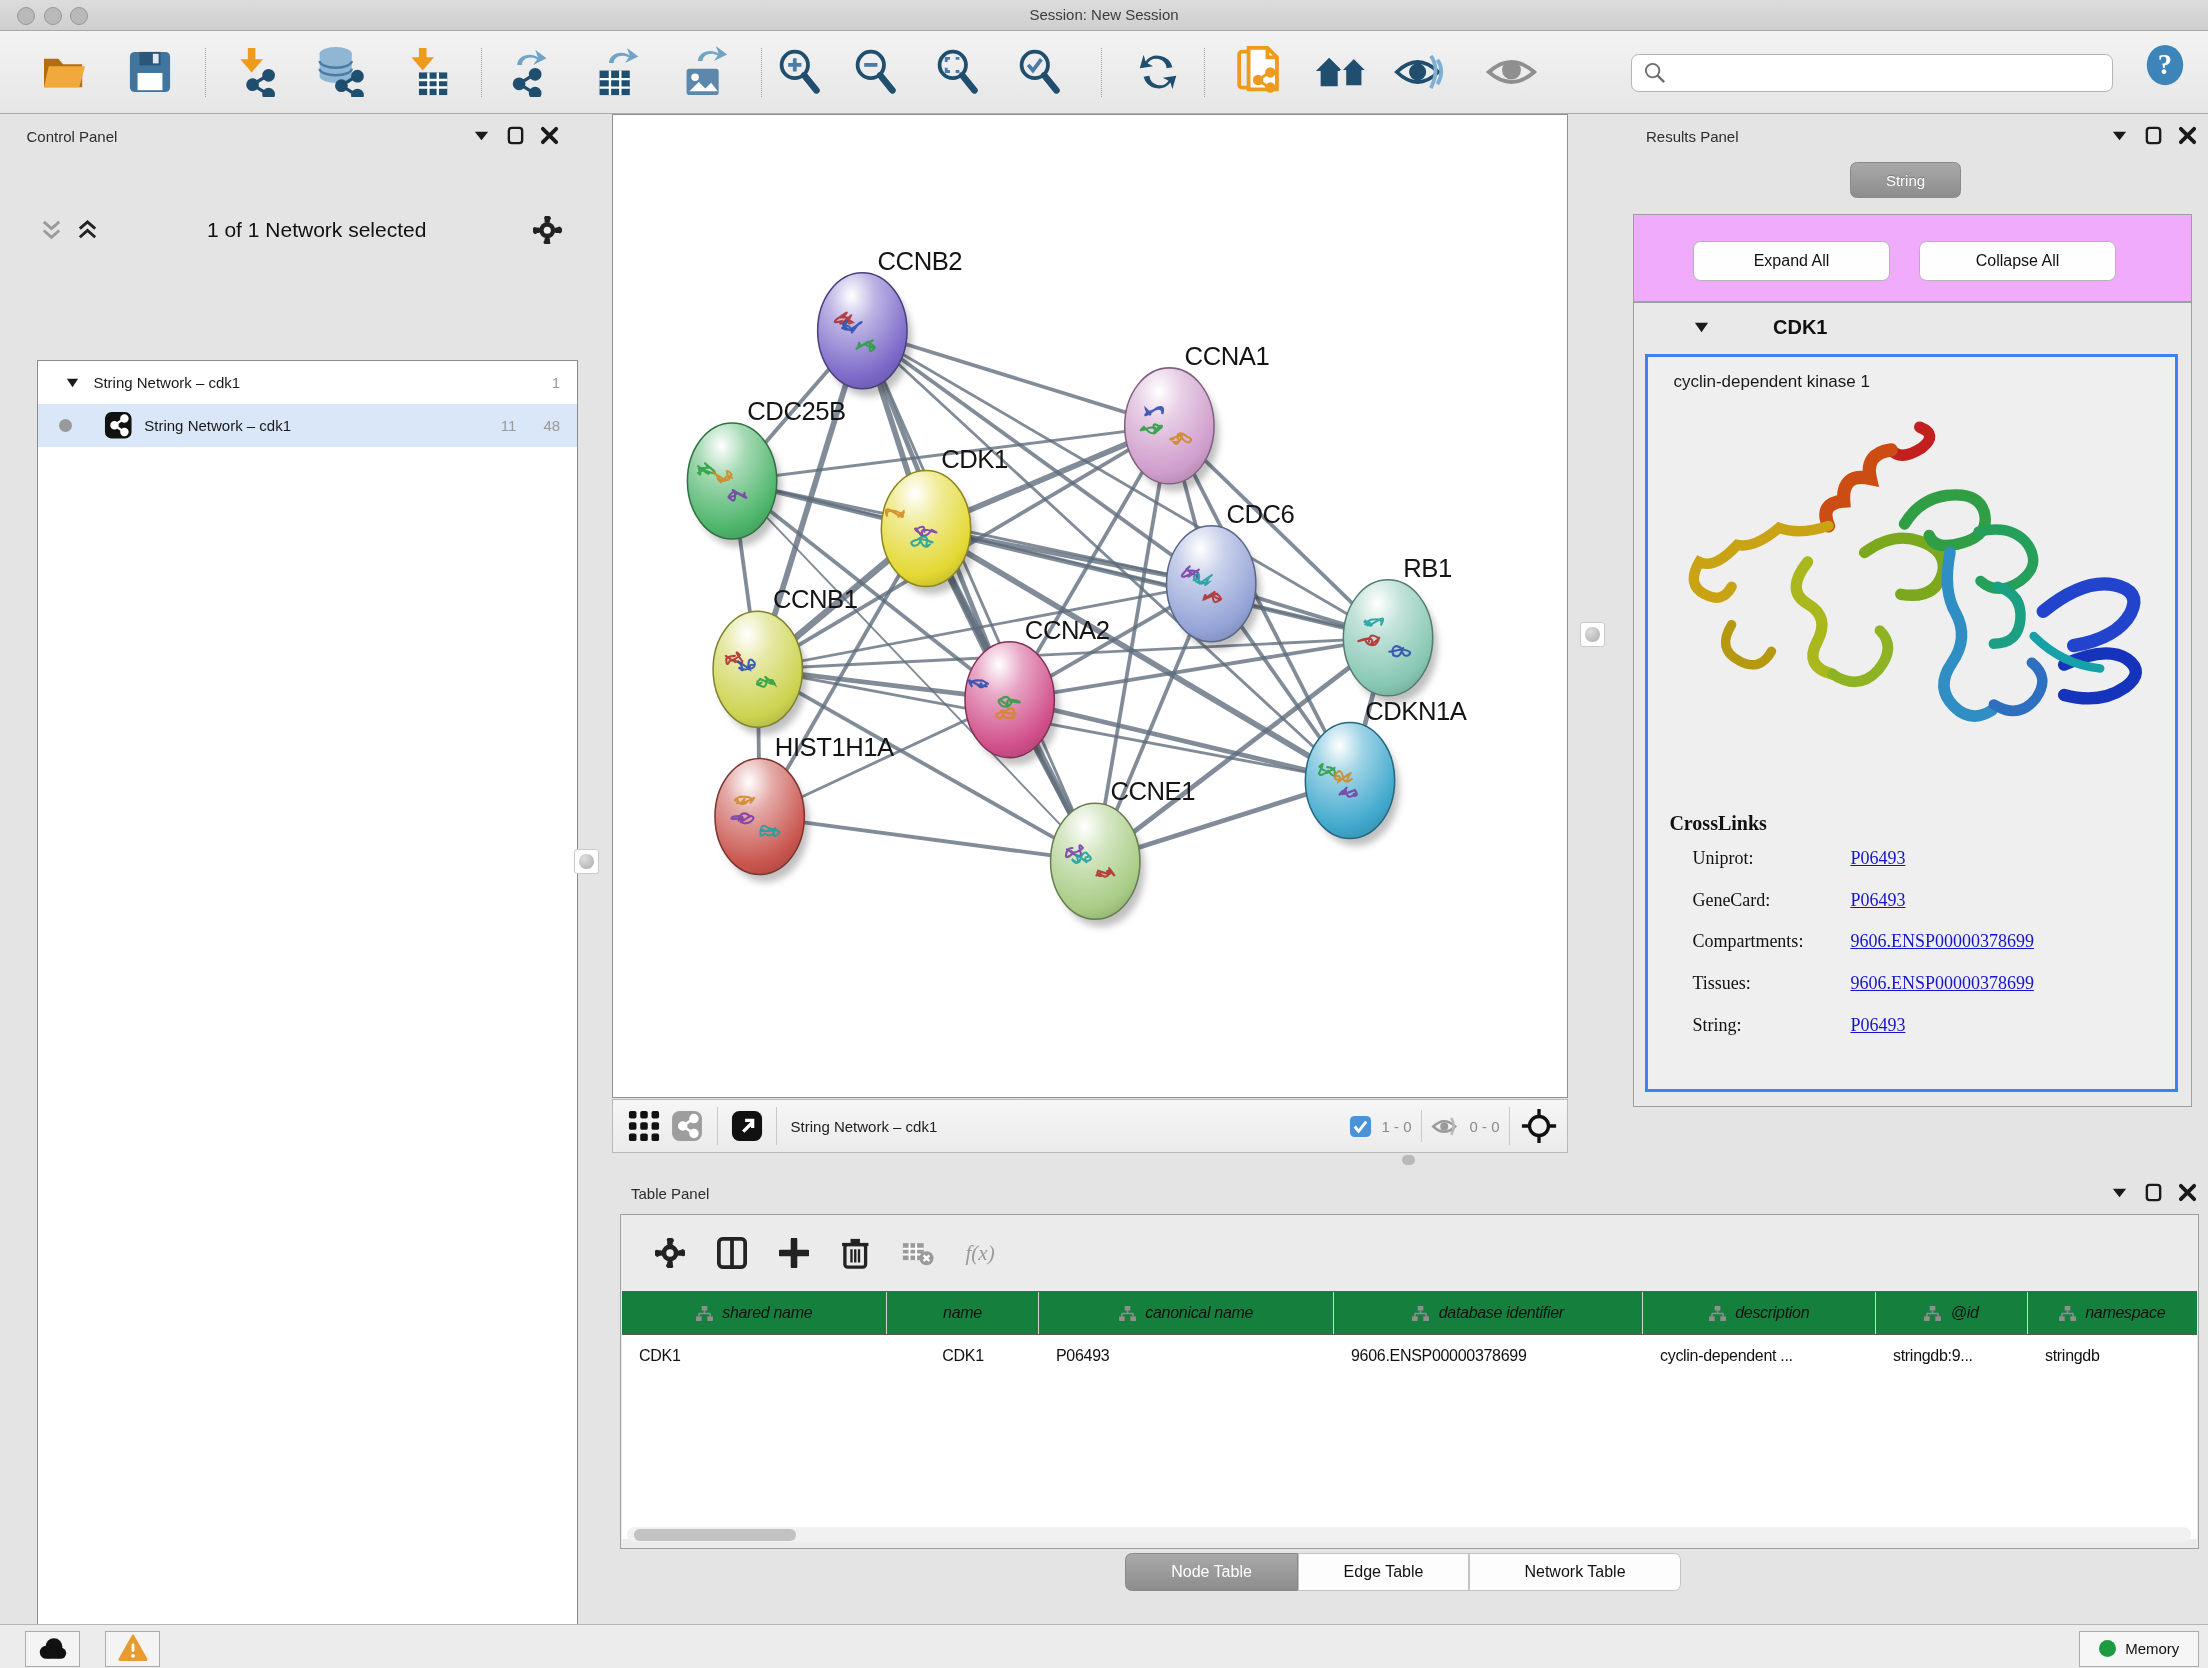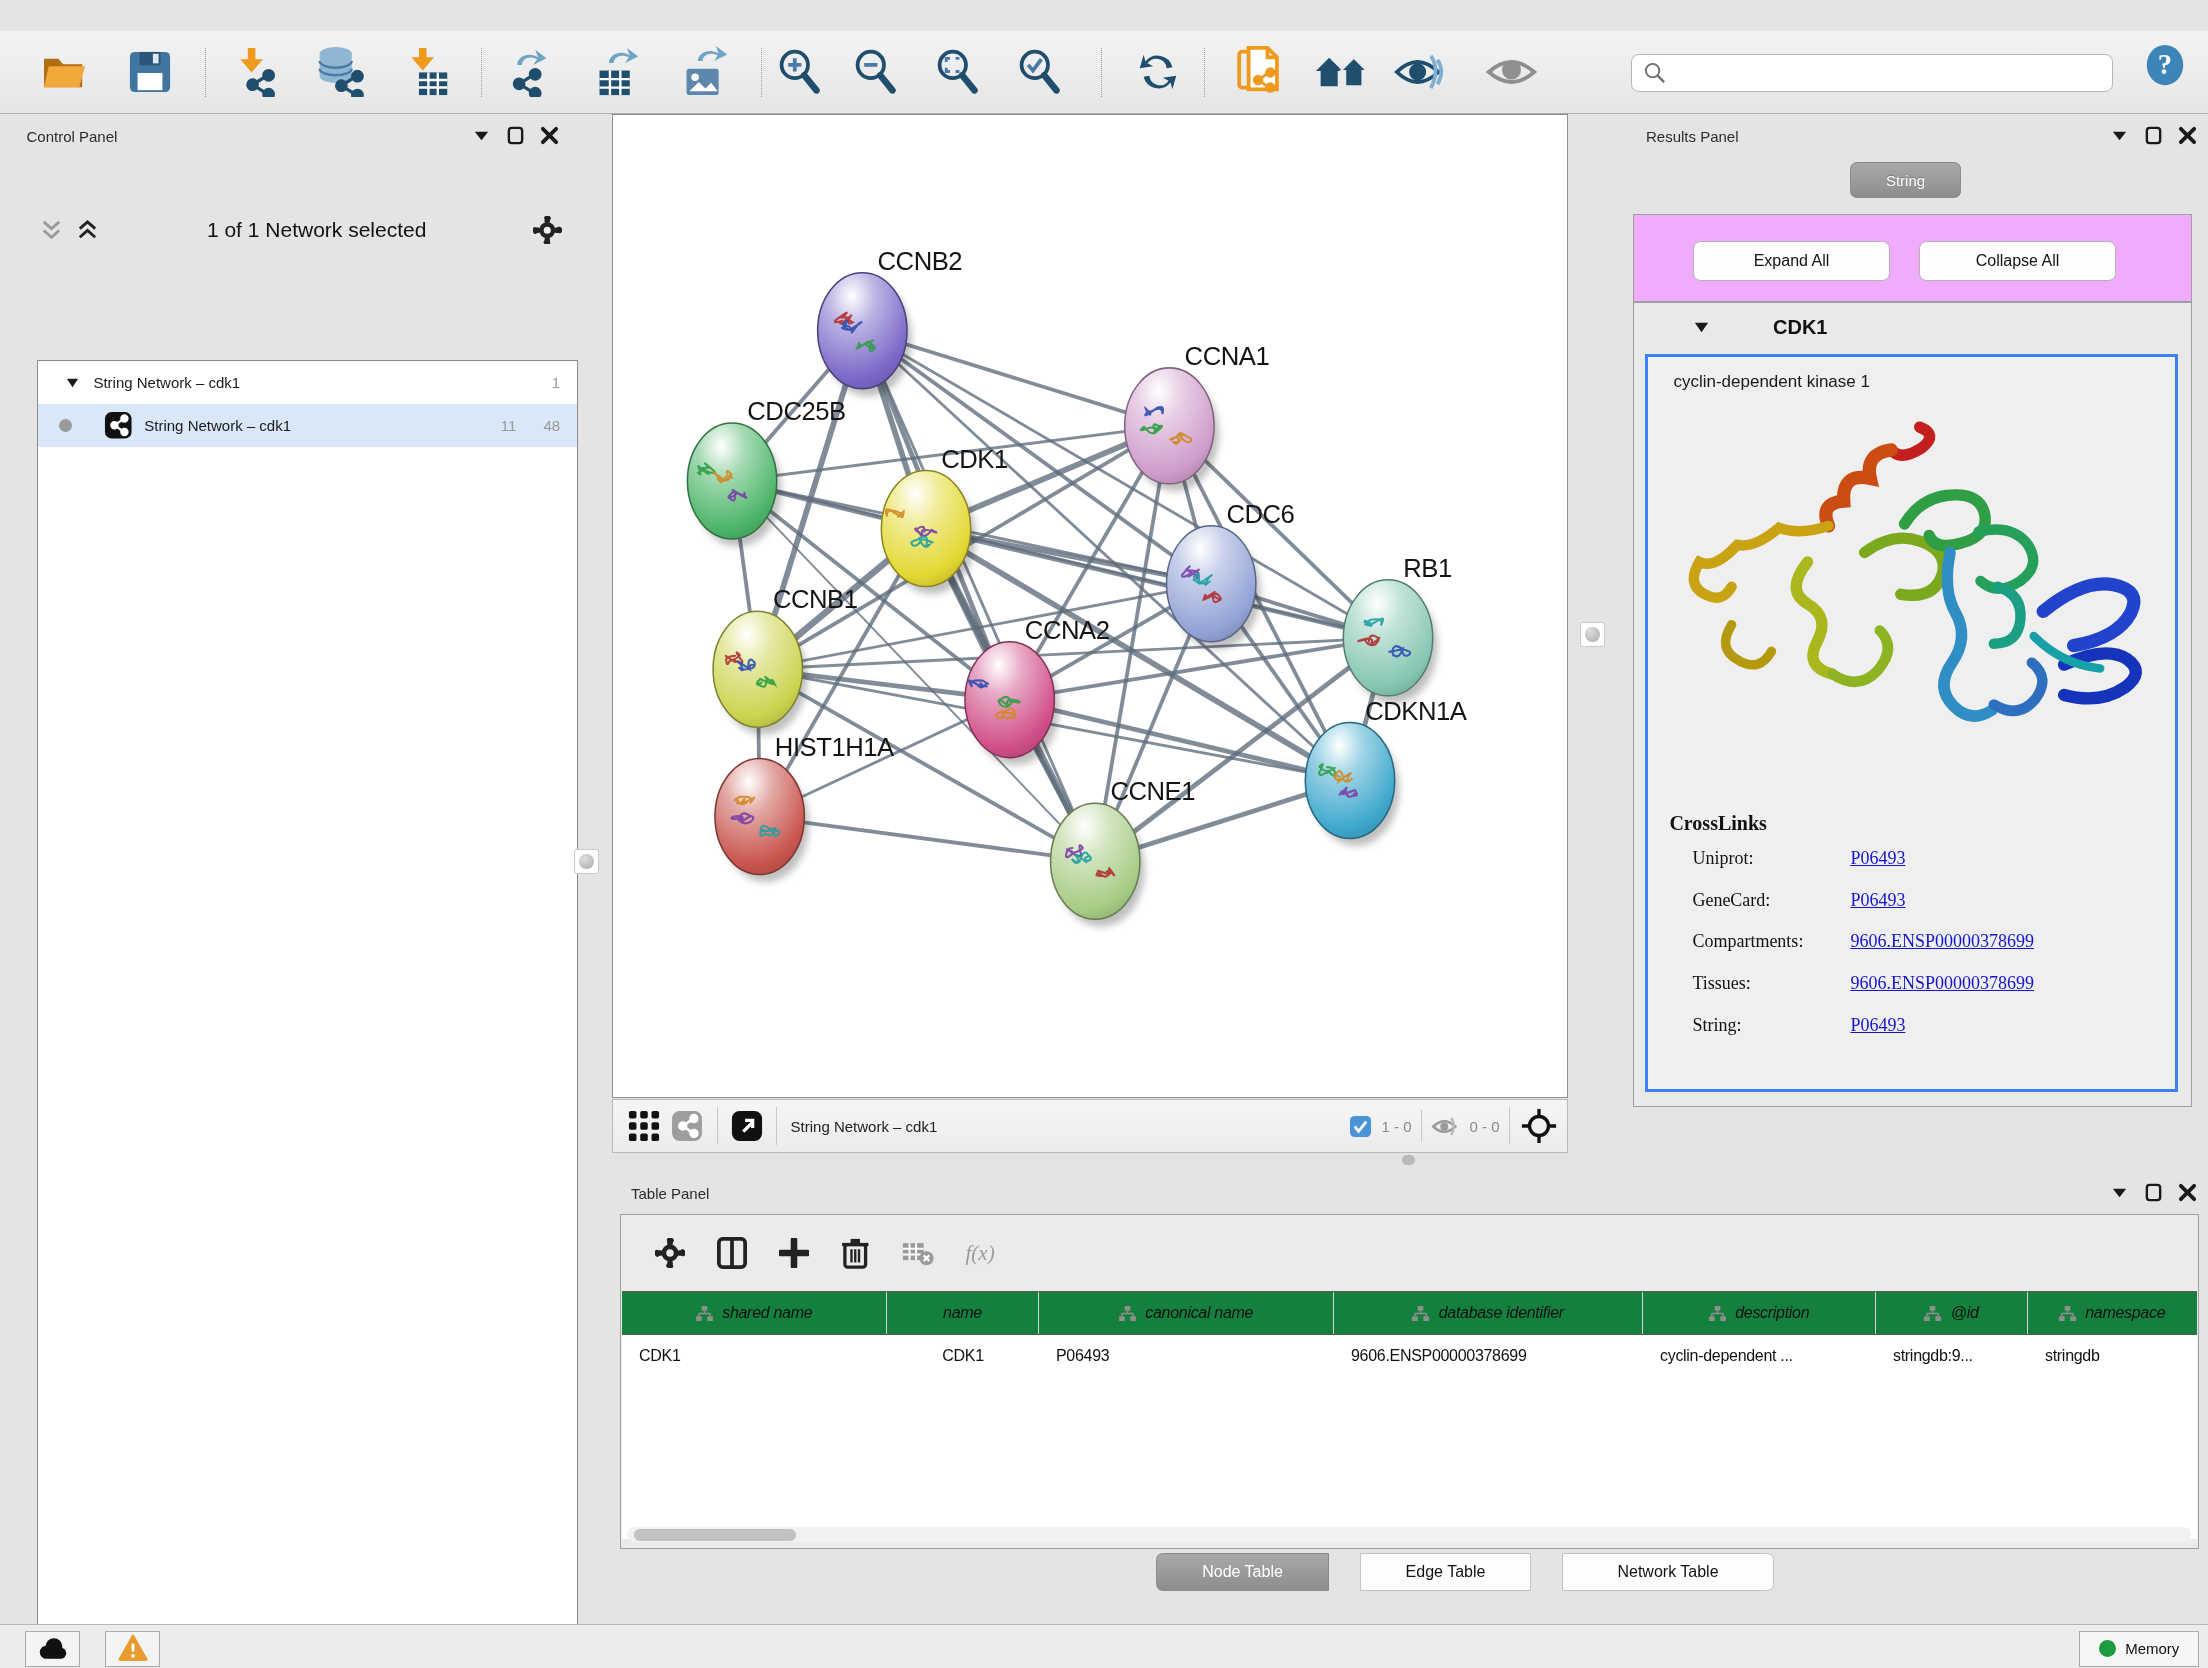--- a/index.html
+++ b/index.html
@@ -39,37 +39,43 @@
   .xl-link{font-family:"Liberation Serif",serif;font-size:18px;color:#1414cc;text-decoration:underline;}
   
   #tp-box{left:620px;top:1214px;width:1579px;height:335px;background:#ebebeb;border:1.4px solid #9f9f9f;box-sizing:border-box;}
   #tp-table{position:absolute;left:1px;top:76px;width:1575px;background:#fff;}
   #tp-head{display:flex;border-top:1.9px solid #5a5a5a;border-bottom:1.9px solid #5a5a5a;background:#15803d;height:42px;font-style:italic;}
   .th{display:flex;align-items:center;justify-content:center;gap:9.5px;font-size:16px;color:#111;border-right:1px solid #d2d2d2;box-sizing:border-box;letter-spacing:-0.3px;}
   #tp-row{display:flex;height:42px;background:#fff;}
   .td{display:flex;align-items:center;font-size:16px;color:#111;padding-left:17px;box-sizing:border-box;letter-spacing:-0.3px;}
   #tp-hscroll{position:absolute;left:5.7px;bottom:5.7px;width:1564px;height:15px;background:#f1f1f1;border-radius:7.6px;}
   #tp-thumb{position:absolute;left:7.6px;top:1.9px;width:162px;height:11.4px;background:#c2c2c2;border-radius:5.7px;}
-  .bot-tab{height:38px;display:flex;align-items:center;justify-content:center;font-size:16px;background:#fdfdfd;border:1px solid #c3c3c3;box-sizing:border-box;color:#111;margin-left:31px;}
+  .bot-tab{height:38px;display:flex;align-items:center;justify-content:center;font-size:16px;background:#fdfdfd;border:1px solid #c3c3c3;box-sizing:border-box;color:#111;}
   .bot-tab.active{background:linear-gradient(#a9a9a9,#8d8d8d);color:#fff;border-color:#8a8a8a;}
   
   #statusbar{left:0;top:1624px;width:2208px;height:45px;background:#ececec;border-top:1px solid #b5b5b5;}
   .sb-btn{top:5.7px;width:53px;height:34px;background:#f4f4f4;border:1px solid #ababab;display:flex;align-items:center;justify-content:center;}
   #mem-btn{left:2079px;top:5.7px;width:118px;height:34px;background:#f6f6f6;border:1px solid #ababab;display:flex;align-items:center;justify-content:center;gap:9.5px;font-size:15px;color:#111;}
   .dotg{width:17px;height:17px;border-radius:50%;background:#1d9b3e;}
   
   .grip{width:23px;height:23px;background:#fff;border:1px solid #c9c9c9;display:flex;align-items:center;justify-content:center;border-radius:2.9px;}
   .grip i{display:block;width:14.3px;height:14.3px;border-radius:50%;background:radial-gradient(circle at 35% 30%,#dedede,#ababab);}
   .winctl{display:flex;gap:15px;align-items:center;}
 </style>
 </head>
 <body>
 
 <div id="app">
 
+  <div class="abs" id="titlebar">
+    <div class="abs tlight" style="left:17px;"></div>
+    <div class="abs tlight" style="left:44px;"></div>
+    <div class="abs tlight" style="left:70px;"></div>
+    <div class="abs" id="win-title">Session: New Session</div>
+  </div>
 
   <div class="abs" id="toolbar">
     <div class="abs tbtn" style="left:37px">
       <svg width="48" height="42" viewBox="0 0 50 44">
           <path d="M3 8 h15 l5 6 h20 v24 h-40 z" fill="#b06e10"></path>
           <path d="M8 16 h38 l-6 22 h-37 z" fill="#f2a93b"></path>
         </svg>
     </div>
     <div class="abs tbtn" style="left:122px">
       <svg width="44" height="44" viewBox="0 0 46 46">

